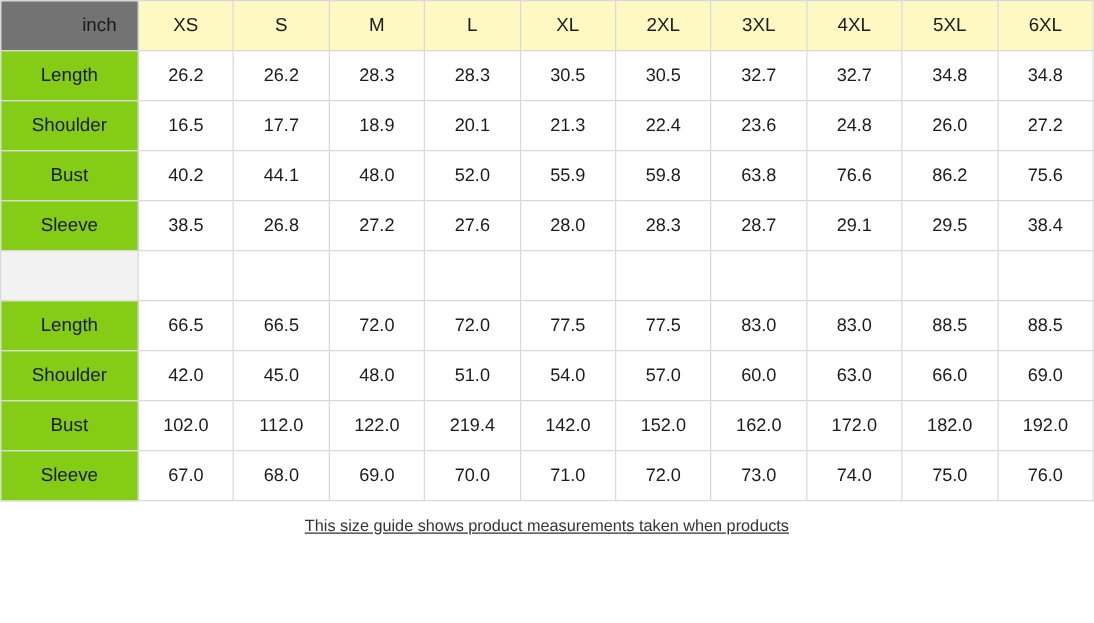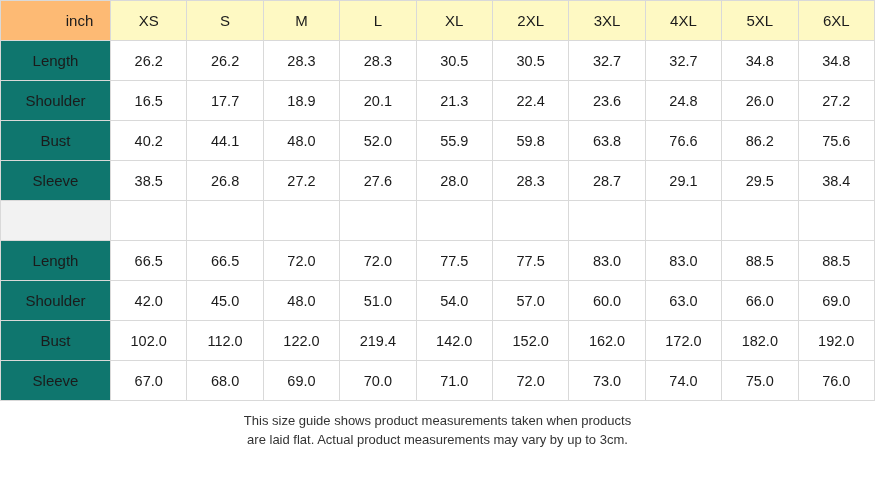--- a/index.html
+++ b/index.html
@@ -29,26 +29,26 @@
     text-align: center;
     vertical-align: middle;
     font-size: 14.5px;
     color: #1b1b1b;
     height: 40px;
     padding: 0;
     font-weight: 400;
   }
   
   table.size-table td.rowhead {
-    background: #0f766e;
+    background: #84cc16;
     width: 110px;
     font-size: 15px;
   }
   table.size-table td.unit {
-    background: #fdba74;
+    background: #737373;
     font-size: 15px;
     padding-left: 48px;
   }
   table.size-table td.colhead {
     background: #fef9c3;
     font-size: 15px;
   }
   
   tr.spacer td {
     height: 40px;
@@ -61,21 +61,21 @@
   tr.spacer td.rowhead {
     background: #f2f2f2;
   }
   .note {
     text-align: center;
     font-size: 13px;
     color: #333333;
     line-height: 19px;
     padding-top: 10px;
   }
-  .note div { white-space: nowrap; }
+  .note div { white-space: nowrap; text-decoration: underline; }
 </style>
 </head>
 <body>
 
 <div class="size-guide">
   <table class="size-table">
     <tbody>
 
       <tr>
         <td class="rowhead unit">inch</td>
@@ -215,15 +215,14 @@
         <td>73.0</td>
         <td>74.0</td>
         <td>75.0</td>
         <td>76.0</td>
       </tr>
     </tbody>
   </table>
 
   <div class="note">
     <div>This size guide shows product measurements taken when products</div>
-    <div>are laid flat. Actual product measurements may vary by up to 3cm.</div>
   </div>
 </div>
 
 </body></html>

